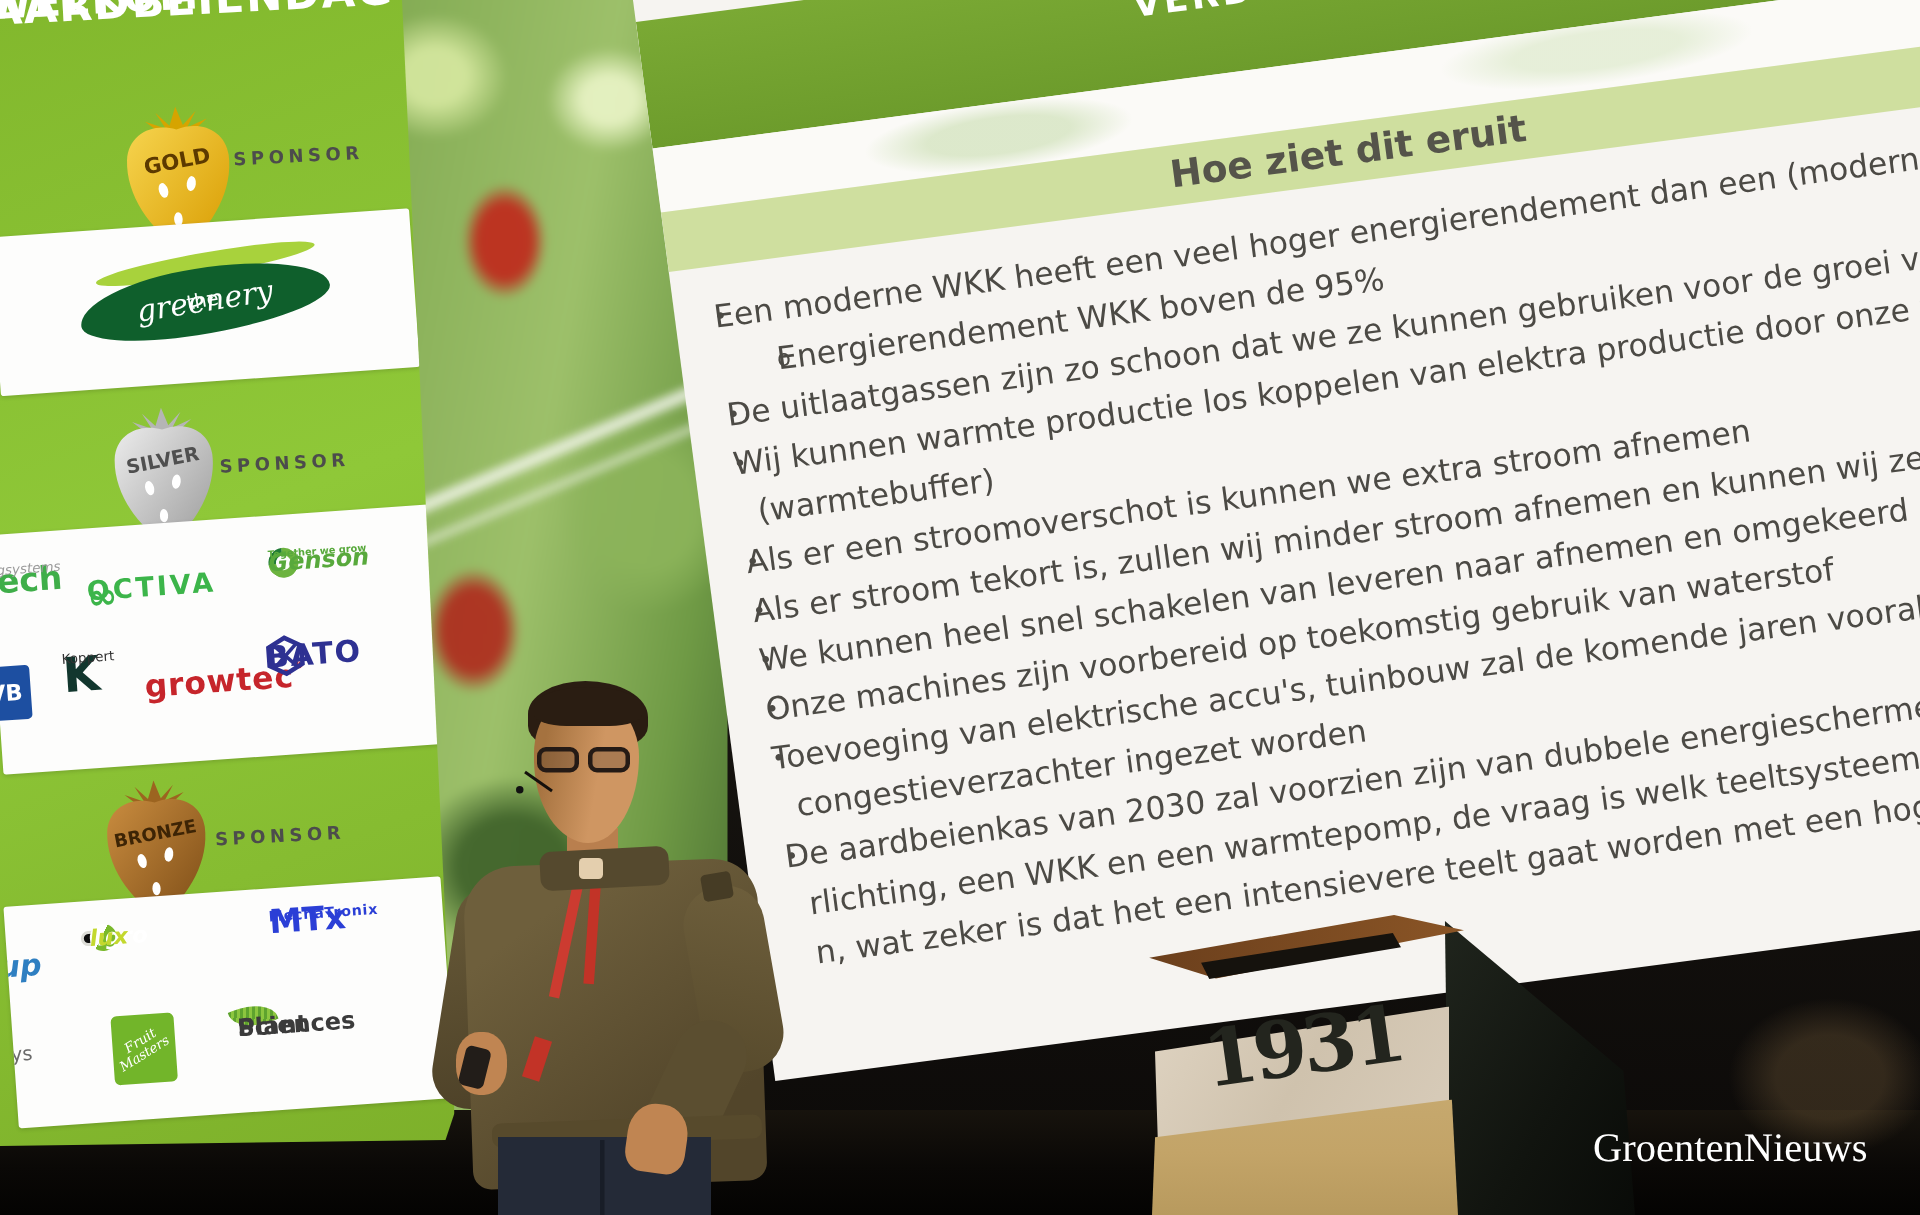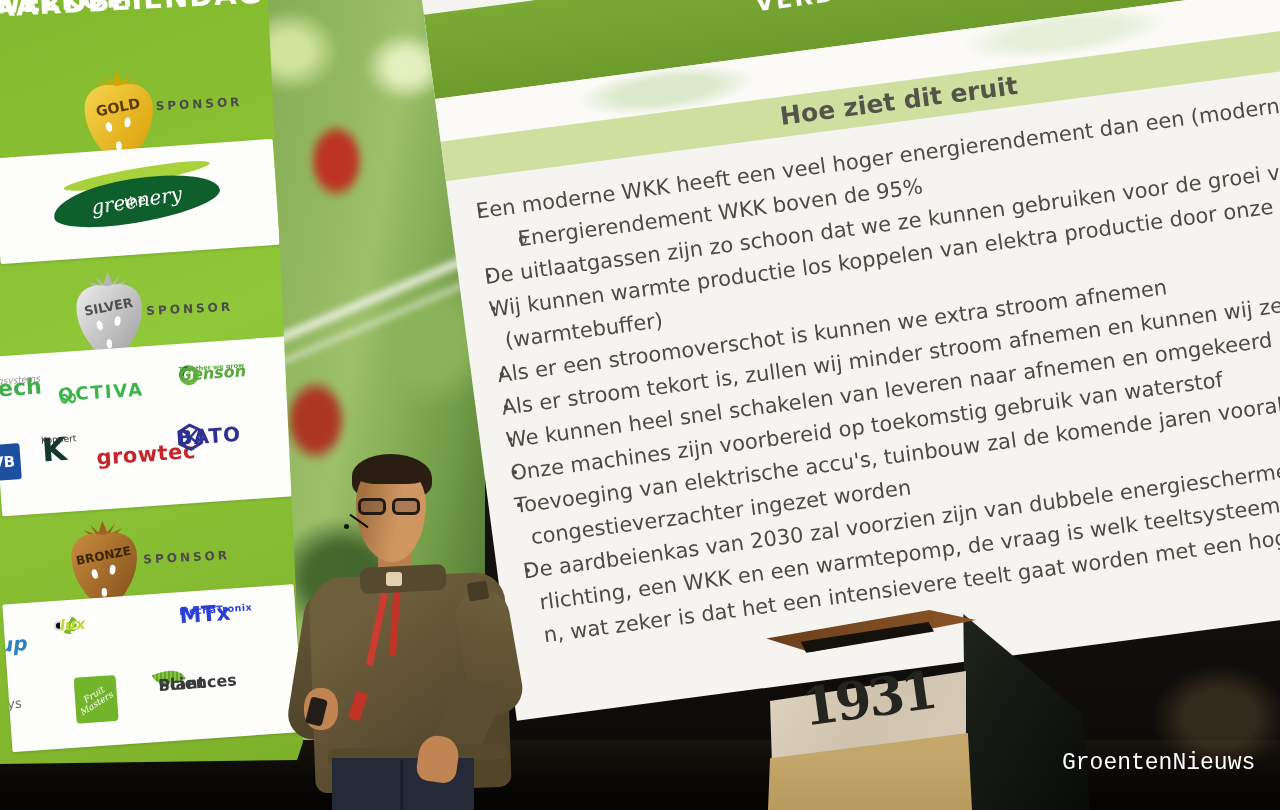--- a/index.html
+++ b/index.html
@@ -169,22 +169,22 @@
         clip-path:polygon(1% 63%,98% 45%,100% 100%,0% 100%);
         background:linear-gradient(180deg,#cbb078 0%,#c3a468 70%,#b89a5e 100%);}
   .pd-year{left:62px;top:108px;width:130px;color:#23251e;text-align:center;
         font-family:"DejaVu Serif","Liberation Serif",serif;font-weight:bold;font-size:52px;
         letter-spacing:-3px;transform:rotate(-8deg);}
   .pd-side{left:222px;top:50px;width:128px;height:200px;
         clip-path:polygon(1% 2%,94% 52%,100% 100%,3% 100%);
         background:linear-gradient(120deg,#20251d 0%,#11140f 60%,#090b08 100%);}
 
   
-  .watermark{left:1062px;top:750px;color:#fff;font-size:23px;font-weight:500;z-index:6;
-        font-family:Liberation Mono, monospace;}
+  .watermark{left:1062px;top:750px;color:#fff;font-size:27px;font-weight:500;z-index:6;
+        font-family:Liberation Serif, serif;}
 </style>
 </head>
 <body>
 
 <div id="app">
 
   <div class="greenhouse">
     <div class="gh-img"></div>
     <div class="gh-pipe"></div>
     <div class="gh-pipe2"></div>

